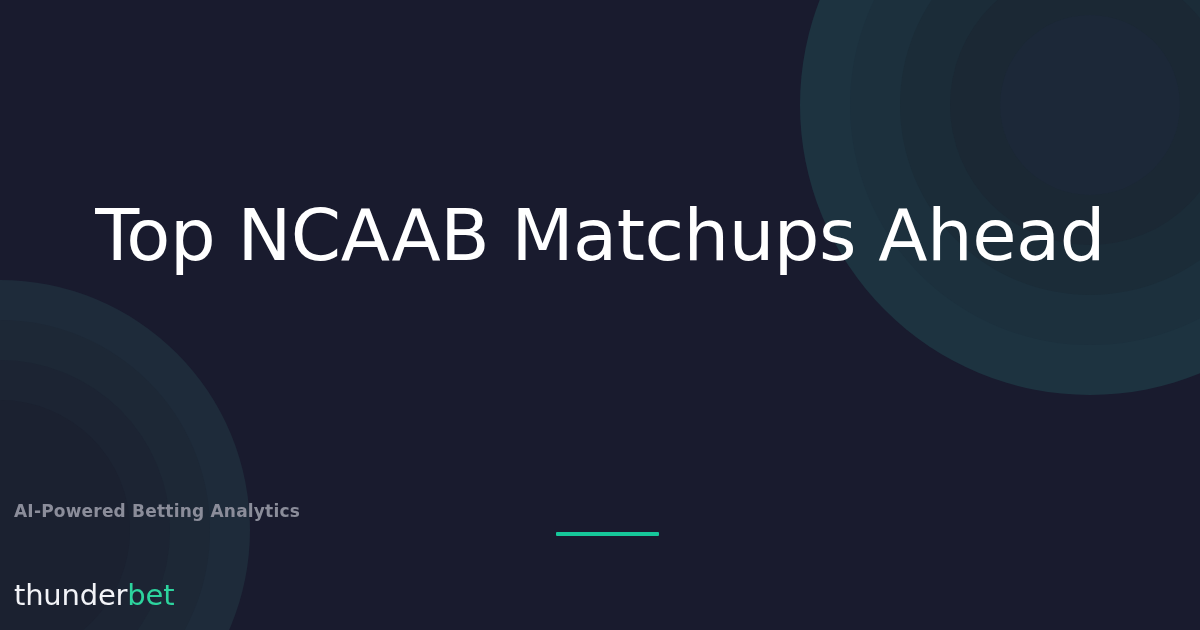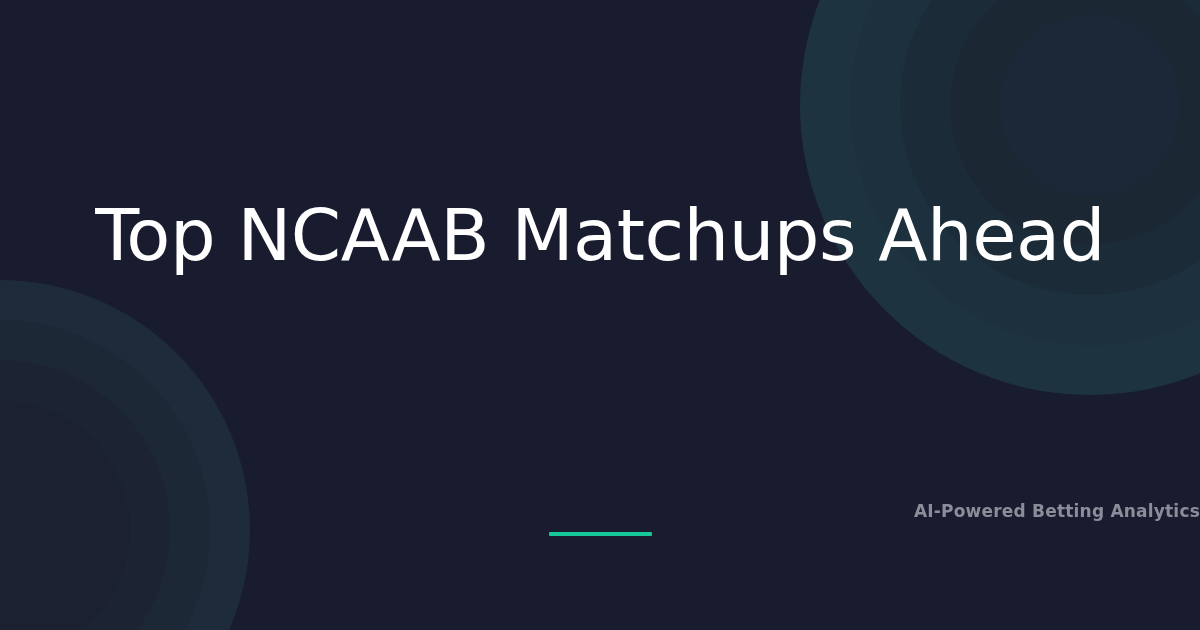--- a/index.html
+++ b/index.html
@@ -61,24 +61,24 @@
     color: #ffffff;
     font-size: 72px;
     font-weight: 400;
     line-height: 78px;
     letter-spacing: -0.5px;
     padding: 0 90px;
   }
 
   #footer-block {
     position: absolute;
-    left: 0;
+    left: 14px;
     right: 0;
     top: 500px;
-    text-align: right;
+    text-align: left;
   }
 
   #tagline {
     color: #8b8d9a;
     font-size: 17px;
     font-weight: 700;
     letter-spacing: 0.2px;
     line-height: 22px;
   }
 
@@ -125,16 +125,19 @@
   <div id="content">
 
     <h1 id="headline">Top NCAAB Matchups Ahead</h1>
 
     <div id="footer-block">
 
       <div id="tagline">AI-Powered Betting Analytics</div>
 
       <div id="accent-bar"></div>
 
+      <div id="brand">
+        <span class="brand-primary">thunder</span><span class="brand-accent">bet</span>
+      </div>
 
     </div>
   </div>
 </div>
 
 </body></html>

